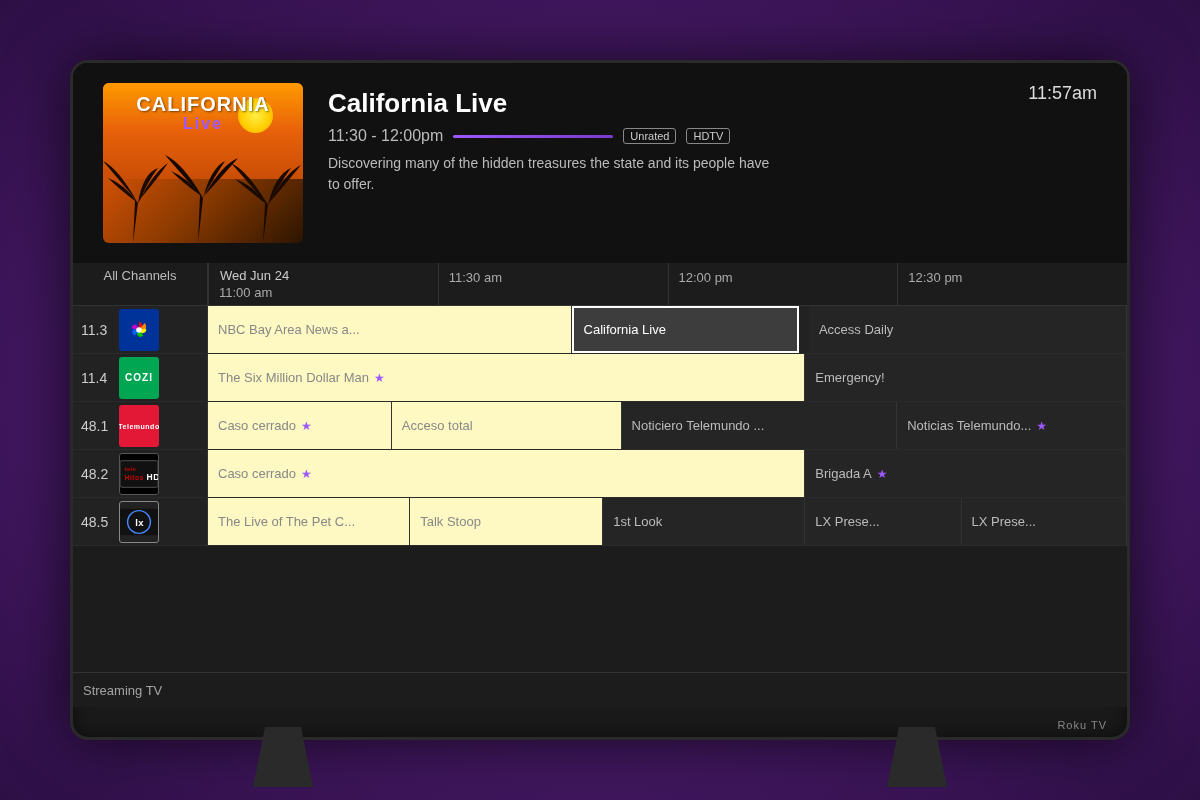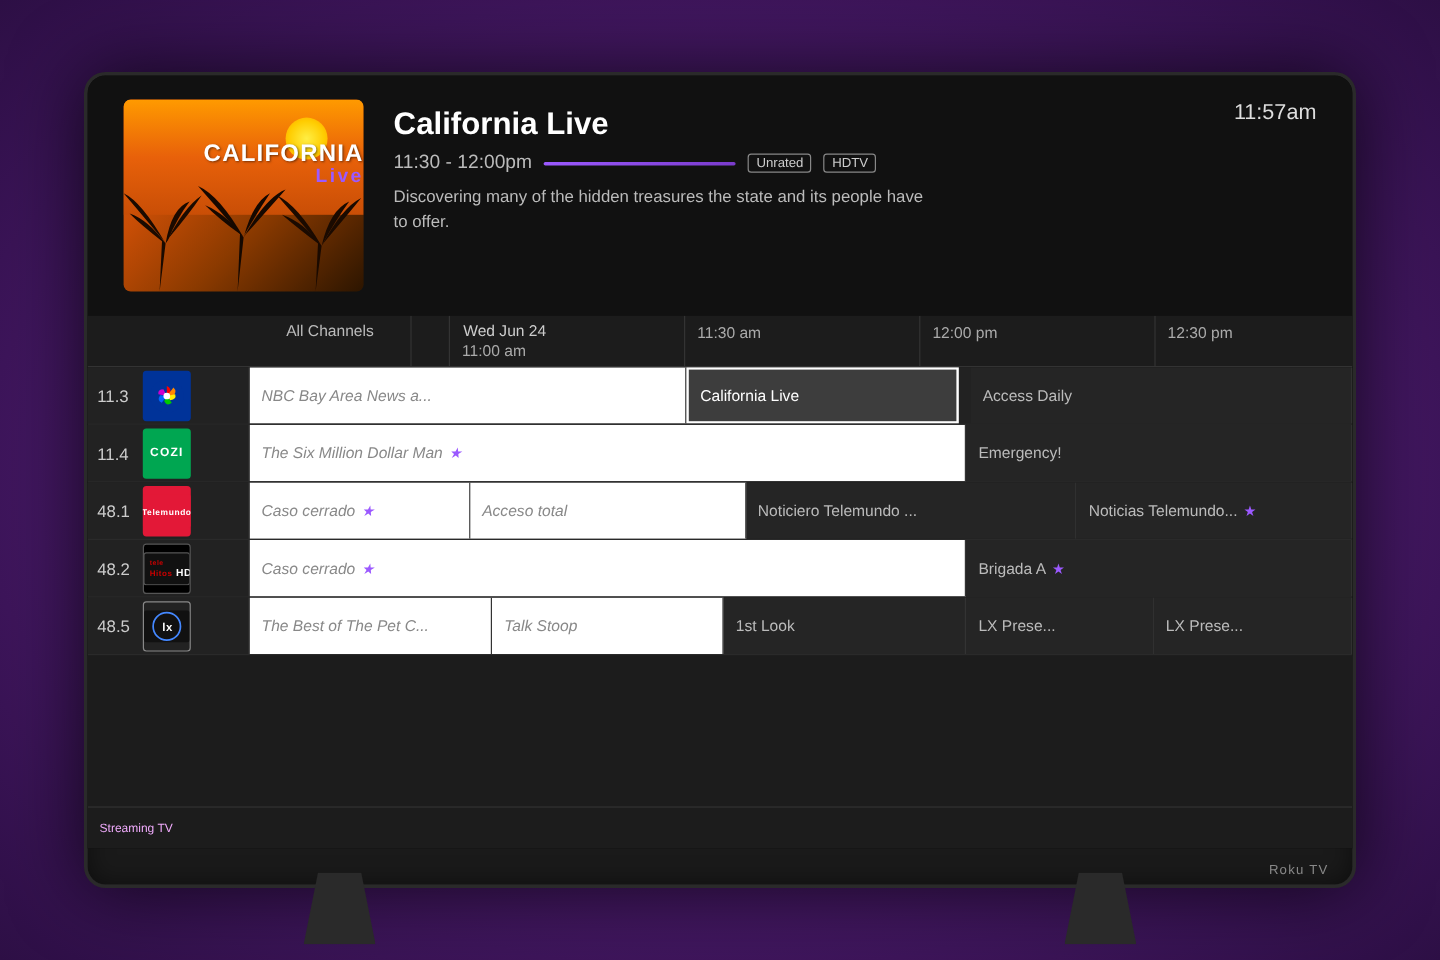--- a/index.html
+++ b/index.html
@@ -110,23 +110,22 @@
       height: 35px;
       background: radial-gradient(circle, #ffee44 0%, #ffcc00 60%, #ff9900 100%);
       border-radius: 50%;
     }
 
     .thumbnail-text {
       position: absolute;
       top: 10px;
       left: 0;
       right: 0;
-      text-align: right;
+      text-align: center;
       z-index: 10;
-      margin-top: 24px;
     }
 
     .thumbnail-california {
       font-size: 20px;
       font-weight: 900;
       color: #fff;
       letter-spacing: 1px;
       text-shadow: 1px 1px 2px rgba(0,0,0,0.5);
       line-height: 1.1;
     }
@@ -312,23 +311,22 @@
 
     .program-item.active-program {
       background: #3d3d3d;
       border: 2px solid #fff;
       color: #fff;
       font-weight: 500;
       z-index: 2;
     }
 
     .program-item.past-program {
-      background: #ffffff;
+      background: #fef9c3;
       color: #888;
-      font-style: italic;
     }
 
     .program-item.future-program {
       background: #252525;
       color: #bbb;
     }
 
     .star-icon {
       color: #9b59ff;
       margin-left: 5px;
@@ -339,27 +337,26 @@
     .streaming-row {
       height: 35px;
       display: flex;
       align-items: center;
       background: #1c1c1c;
       border-top: 1px solid #333;
       padding-left: 10px;
     }
 
     .streaming-label {
-      font-size: 10px;
-      color: #f0abfc;
+      font-size: 13px;
+      color: #a3a3a3;
     }
 
     .guide-time-header {
       display: flex;
-      padding-left: 135px;
       background: #1c1c1c;
       border-bottom: 1px solid #333;
     }
 
     .guide-date-cell {
       padding: 5px 10px 0 10px;
       font-size: 13px;
       color: #ccc;
       border-left: 1px solid transparent;
     }
@@ -368,21 +365,20 @@
       padding: 2px 10px 5px 10px;
       font-size: 13px;
       color: #aaa;
     }
 
     .time-col {
       flex: 1;
       display: flex;
       flex-direction: column;
       border-left: 1px solid #333;
-      margin-left: 31px;
     }
   </style>
 </head>
 <body>
 
 <div class="tv-outer">
   <div class="tv-screen">
     <div class="screen-content">
 
       <div class="top-section">
@@ -558,21 +554,21 @@
               <div class="channel-logo logo-lx">
                 <svg width="40" height="28" viewBox="0 0 40 28" xmlns="http://www.w3.org/2000/svg">
                   <rect width="40" height="28" fill="#111" rx="2"></rect>
                   <circle cx="20" cy="14" r="12" fill="none" stroke="#4488ff" stroke-width="1.5"></circle>
                   <text x="16" y="18" fill="#fff" font-size="10" font-weight="bold" font-family="Arial">lx</text>
                 </svg>
               </div>
             </div>
             <div class="programs-cell">
               <div class="program-item past-program" style="width:22%;">
-                <span>The Best of The Pet C...</span>
+                <span>The Live of The Pet C...</span>
               </div>
               <div class="program-item past-program" style="width:21%;">
                 <span>Talk Stoop</span>
               </div>
               <div class="program-item future-program" style="width:22%;">
                 <span>1st Look</span>
               </div>
               <div class="program-item future-program" style="width:17%;">
                 <span>LX Prese...</span>
               </div>

